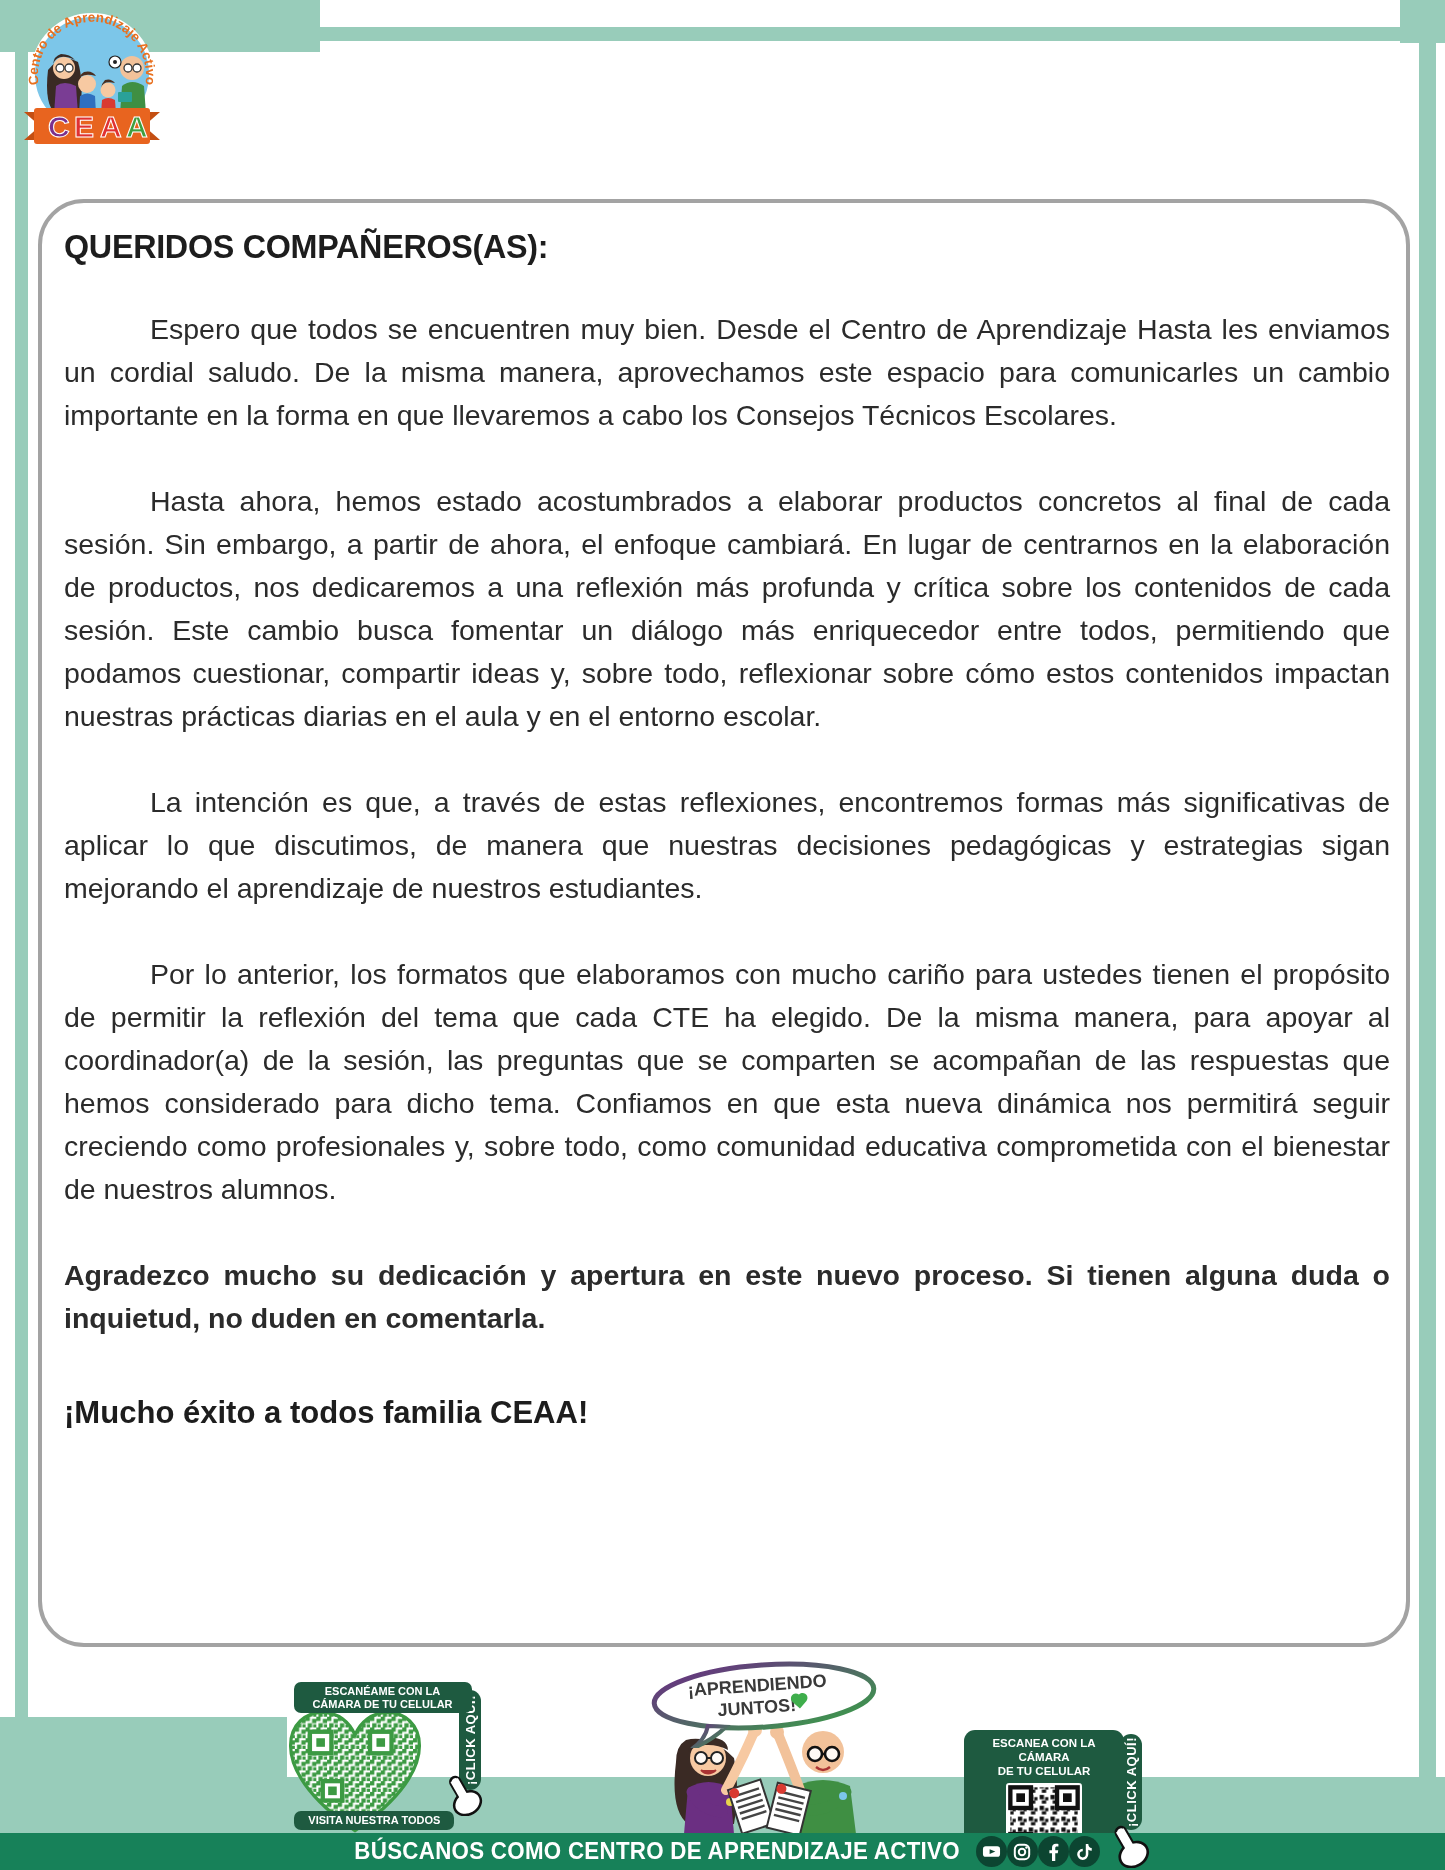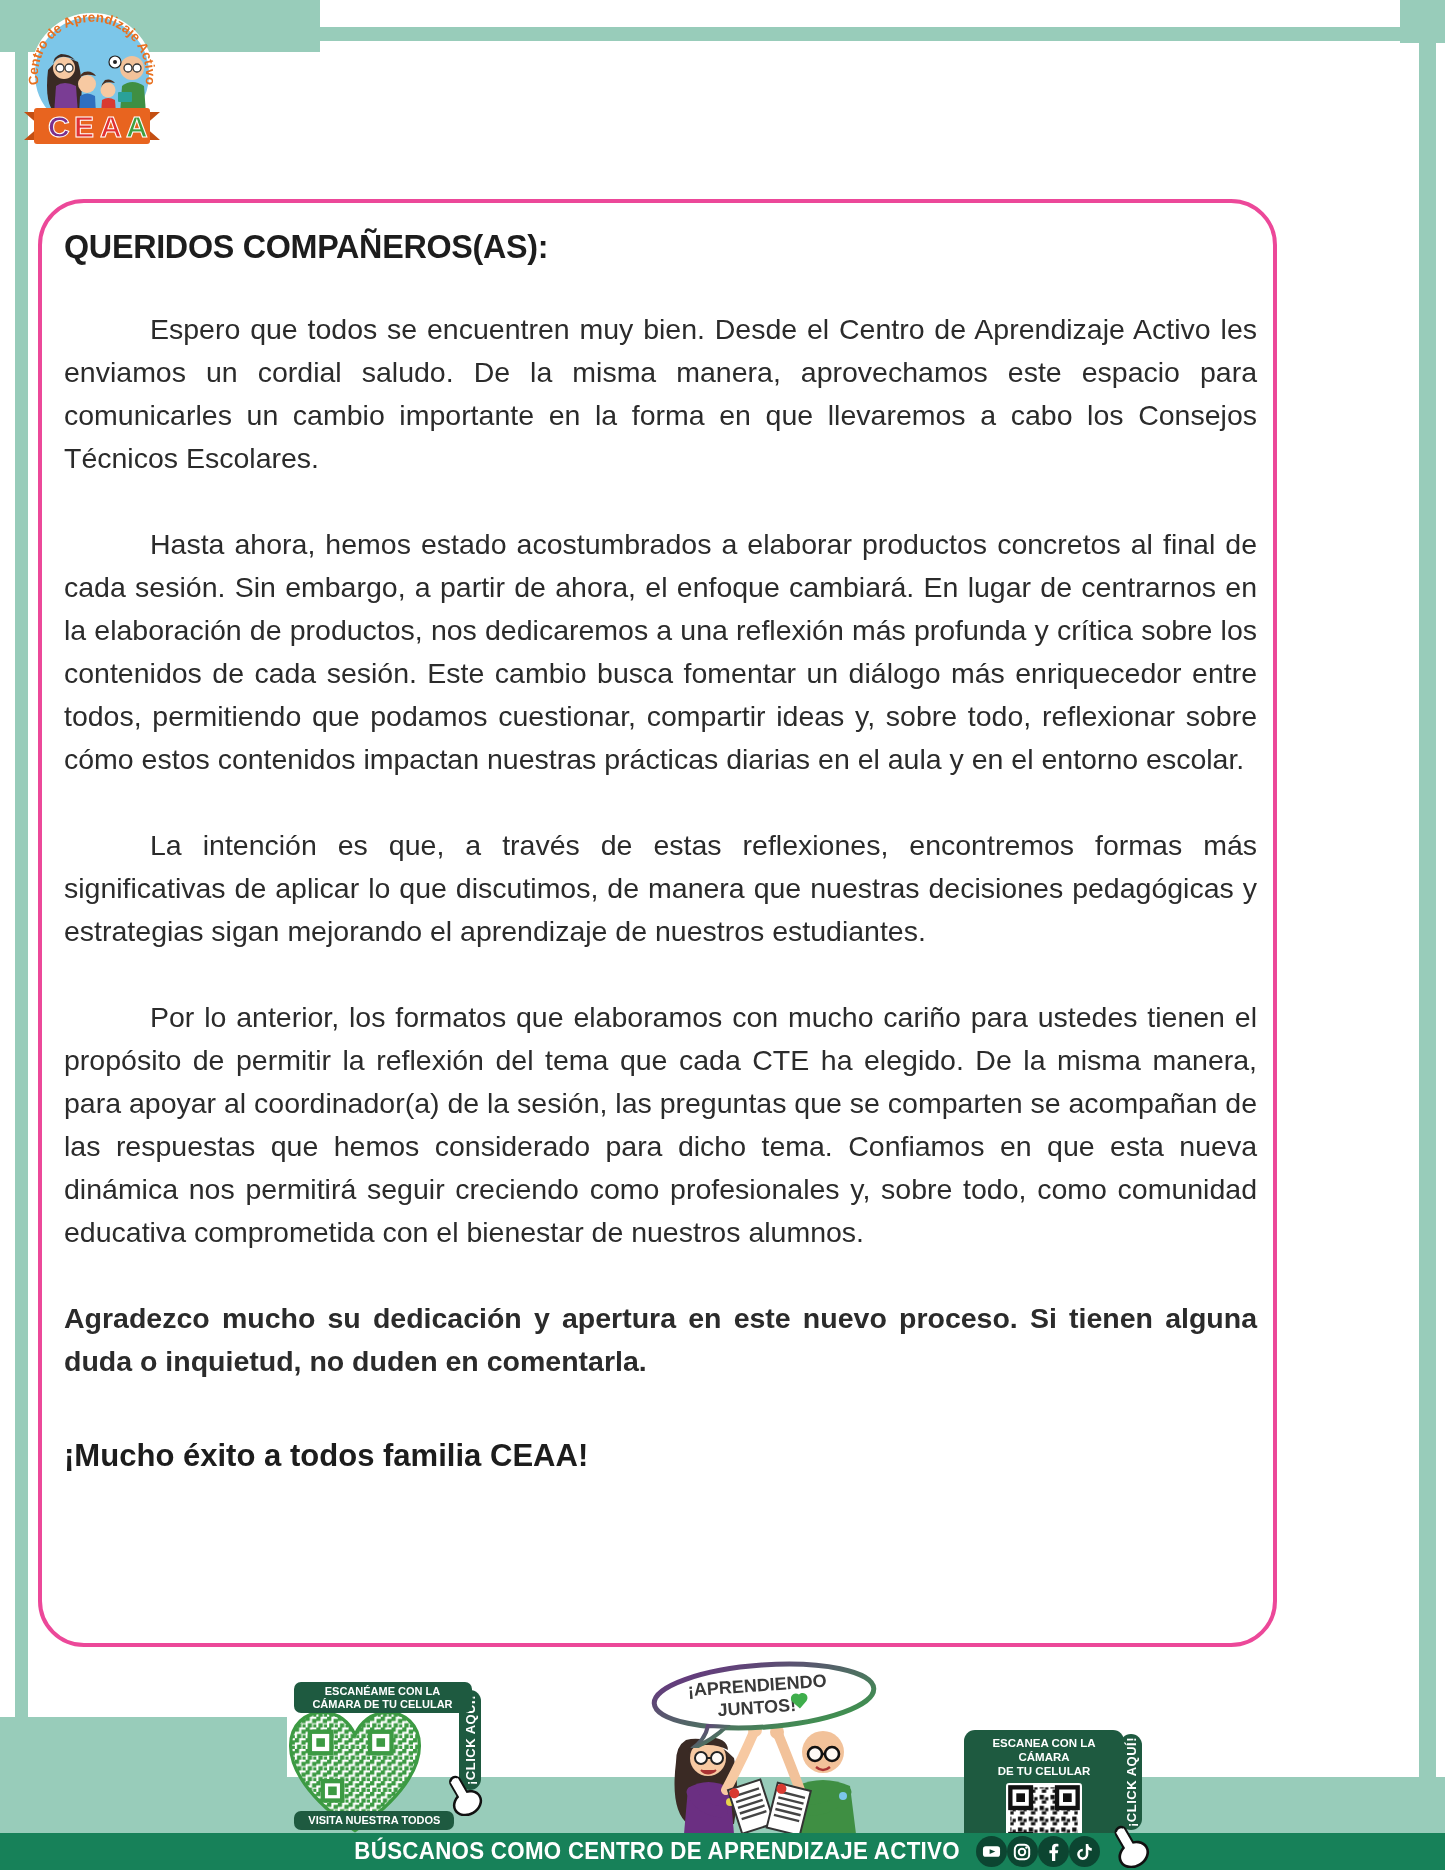--- a/index.html
+++ b/index.html
@@ -15,22 +15,22 @@
   .deco-bottom-left{left:0;top:1717px;width:287px;height:116px;}
   .deco-bottom-band{left:0;top:1777px;width:1445px;height:56px;}
   
   .logo{position:absolute;left:14px;top:10px;width:156px;height:142px;}
   
   .free-badge{position:absolute;left:1196px;top:50px;width:212px;height:87px;
     background:#1a6b4d;border-radius:13px;display:flex;flex-direction:column;
     align-items:center;justify-content:center;color:#fff;font-weight:bold;
     font-size:30px;line-height:1.16;letter-spacing:.5px;}
   
-  .letter-box{position:absolute;left:38px;top:199px;width:1239px;height:1448px;
-    box-sizing:border-box;border:4px solid #ec4899;border-radius:46px;
+  .letter-box{position:absolute;left:38px;top:199px;width:1372px;height:1448px;
+    box-sizing:border-box;border:4px solid #a3a3a3;border-radius:46px;
     padding:18px 16px 0 22px;overflow:hidden;color:#2b2b2b;}
   .letter-heading{font-size:34px;font-weight:bold;color:#1d1d1d;margin:6px 0 42px 0;
     transform:scaleX(.95);transform-origin:left center;letter-spacing:-.3px;white-space:nowrap;}
   .letter-box p{font-size:28.5px;line-height:43px;margin:0 0 43px 0;text-align:justify;
     text-indent:86px;}
   .letter-box p.no-indent{text-indent:0;font-weight:bold;}
   .letter-closing{font-size:32px;font-weight:bold;color:#1d1d1d;margin-top:54px;
     transform:scaleX(.97);transform-origin:left center;white-space:nowrap;}
   
   .store-group{position:absolute;left:280px;top:1682px;width:205px;height:152px;}
@@ -124,21 +124,21 @@
         <text x="60" y="127" font-size="30" font-weight="bold" fill="#e03131" stroke="#fff" stroke-width="1">E</text>
         <text x="86" y="127" font-size="30" font-weight="bold" fill="#e03131" stroke="#fff" stroke-width="1">A</text>
         <text x="112" y="127" font-size="30" font-weight="bold" fill="#3f9e3f" stroke="#fff" stroke-width="1">A</text>
       </g>
     </svg>
   </div>
 
 
   <div class="letter-box">
     <div class="letter-heading">QUERIDOS COMPAÑEROS(AS):</div>
-    <p>Espero que todos se encuentren muy bien. Desde el Centro de Aprendizaje Activo les enviamos un cordial saludo. De la misma manera, aprovechamos este espacio para comunicarles un cambio importante en la forma en que llevaremos a cabo los Consejos Técnicos Escolares.</p>
+    <p>Espero que todos se encuentren muy bien. Desde el Centro de Aprendizaje Hasta les enviamos un cordial saludo. De la misma manera, aprovechamos este espacio para comunicarles un cambio importante en la forma en que llevaremos a cabo los Consejos Técnicos Escolares.</p>
     <p>Hasta ahora, hemos estado acostumbrados a elaborar productos concretos al final de cada sesión. Sin embargo, a partir de ahora, el enfoque cambiará. En lugar de centrarnos en la elaboración de productos, nos dedicaremos a una reflexión más profunda y crítica sobre los contenidos de cada sesión. Este cambio busca fomentar un diálogo más enriquecedor entre todos, permitiendo que podamos cuestionar, compartir ideas y, sobre todo, reflexionar sobre cómo estos contenidos impactan nuestras prácticas diarias en el aula y en el entorno escolar.</p>
     <p>La intención es que, a través de estas reflexiones, encontremos formas más significativas de aplicar lo que discutimos, de manera que nuestras decisiones pedagógicas y estrategias sigan mejorando el aprendizaje de nuestros estudiantes.</p>
     <p>Por lo anterior, los formatos que elaboramos con mucho cariño para ustedes tienen el propósito de permitir la reflexión del tema que cada CTE ha elegido. De la misma manera, para apoyar al coordinador(a) de la sesión, las preguntas que se comparten se acompañan de las respuestas que hemos considerado para dicho tema. Confiamos en que esta nueva dinámica nos permitirá seguir creciendo como profesionales y, sobre todo, como comunidad educativa comprometida con el bienestar de nuestros alumnos.</p>
     <p class="no-indent">Agradezco mucho su dedicación y apertura en este nuevo proceso. Si tienen alguna duda o inquietud, no duden en comentarla.</p>
     <div class="letter-closing">¡Mucho éxito a todos familia CEAA!</div>
   </div>
 
   <div class="store-group">
     <div class="mini-badge store-top-badge">
       <div>ESCANÉAME CON LA</div>

